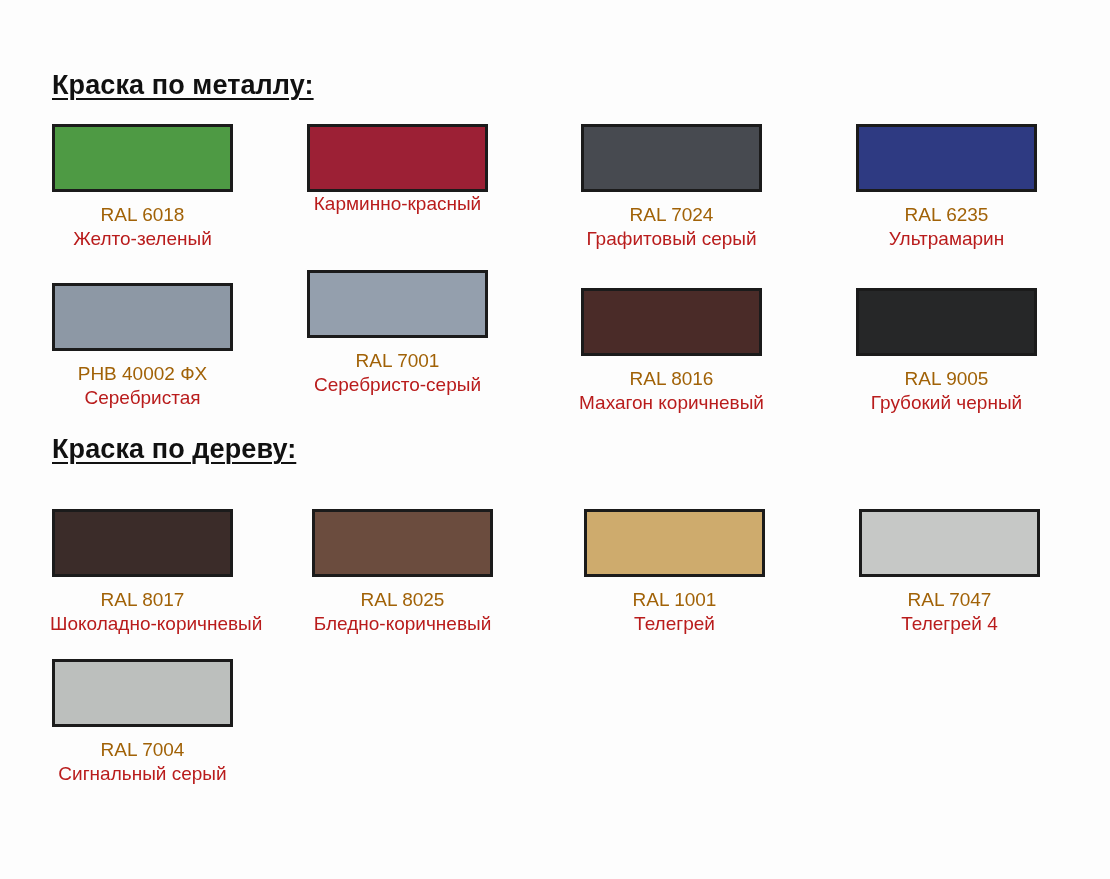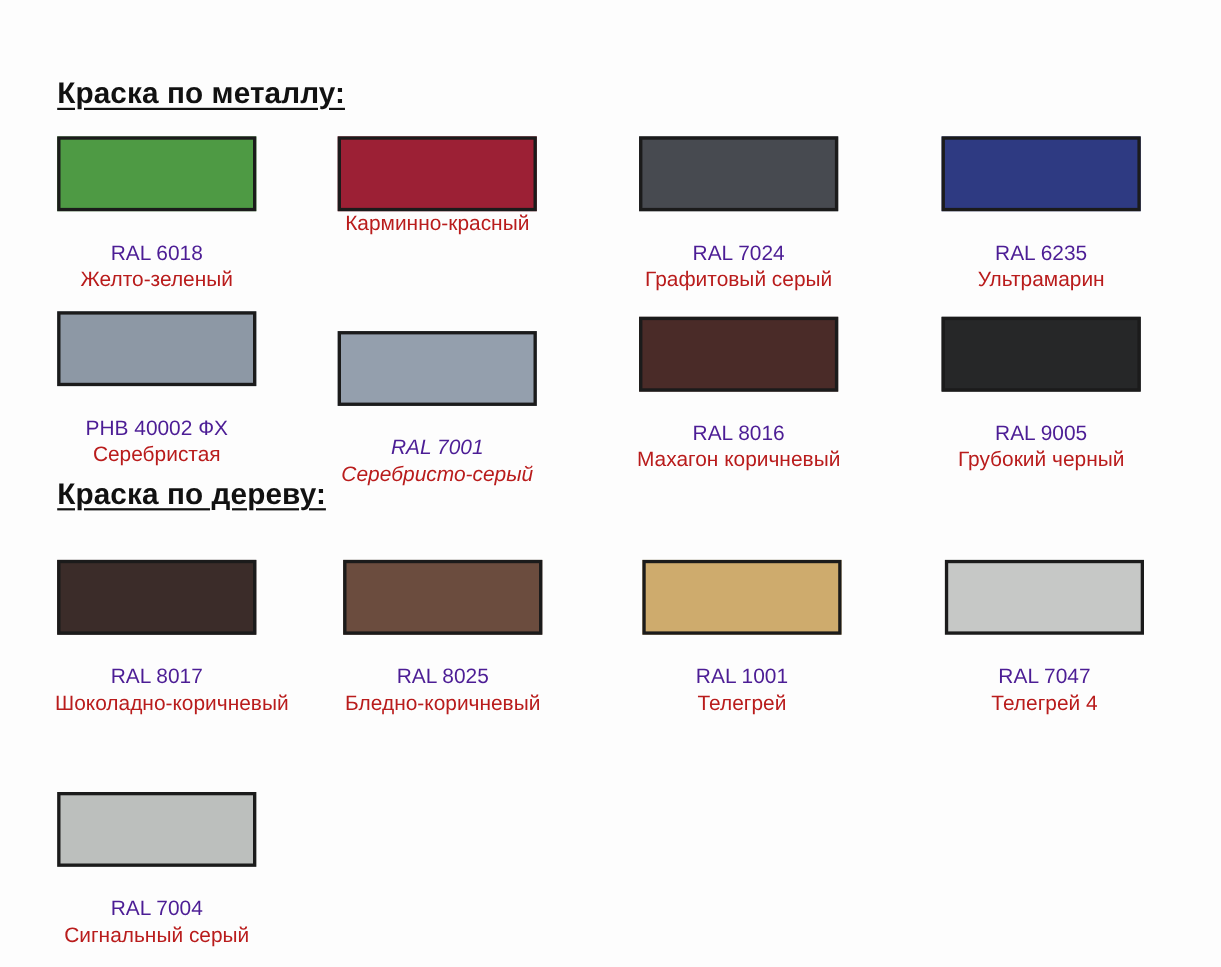--- a/index.html
+++ b/index.html
@@ -46,22 +46,22 @@
   .swatch-chip {
     width: 181px;
     height: 68px;
     border: 3px solid #1b1b1b;
     box-sizing: border-box;
     margin: 0 auto;
   }
   .swatch-code {
     font-size: 19px;
     font-weight: 400;
-    color: #4c1d95;
-    margin-top: 27px;
+    color: #a16207;
+    margin-top: 11px;
     line-height: 1.28;
     white-space: nowrap;
   }
   .swatch-name {
     font-size: 19px;
     font-weight: 400;
     color: #b91c1c;
     line-height: 1.28;
     white-space: nowrap;
   }
@@ -94,21 +94,21 @@
       <div class="swatch-name">Ультрамарин</div>
     </div>
   </div>
 
   <div class="grid-row">
     <div class="swatch-cell" style="left:50px; top:283px;">
       <div class="swatch-chip" style="background-color: rgb(141, 152, 165);"></div>
       <div class="swatch-code">РНВ 40002 ФХ</div>
       <div class="swatch-name">Серебристая</div>
     </div>
-    <div class="swatch-cell" style="left:305px; top:301px;font-style:italic;">
+    <div class="swatch-cell" style="left:305px; top:270px;">
       <div class="swatch-chip" style="background-color: rgb(148, 159, 173);"></div>
       <div class="swatch-code">RAL 7001</div>
       <div class="swatch-name">Серебристо-серый</div>
     </div>
     <div class="swatch-cell" style="left:579px; top:288px;">
       <div class="swatch-chip" style="background-color: rgb(74, 43, 40);"></div>
       <div class="swatch-code">RAL 8016</div>
       <div class="swatch-name">Махагон коричневый</div>
     </div>
     <div class="swatch-cell" style="left:854px; top:288px;">
@@ -137,20 +137,20 @@
       <div class="swatch-name">Телегрей</div>
     </div>
     <div class="swatch-cell" style="left:857px; top:509px;">
       <div class="swatch-chip" style="background-color: rgb(198, 200, 198);"></div>
       <div class="swatch-code">RAL 7047</div>
       <div class="swatch-name">Телегрей 4</div>
     </div>
   </div>
 
   <div class="grid-row">
-    <div class="swatch-cell" style="left:50px; top:720px;">
+    <div class="swatch-cell" style="left:50px; top:659px;">
       <div class="swatch-chip" style="background-color: rgb(188, 191, 189);"></div>
       <div class="swatch-code">RAL 7004</div>
       <div class="swatch-name">Сигнальный серый</div>
     </div>
   </div>
 
 </div>
 
 </body></html>

